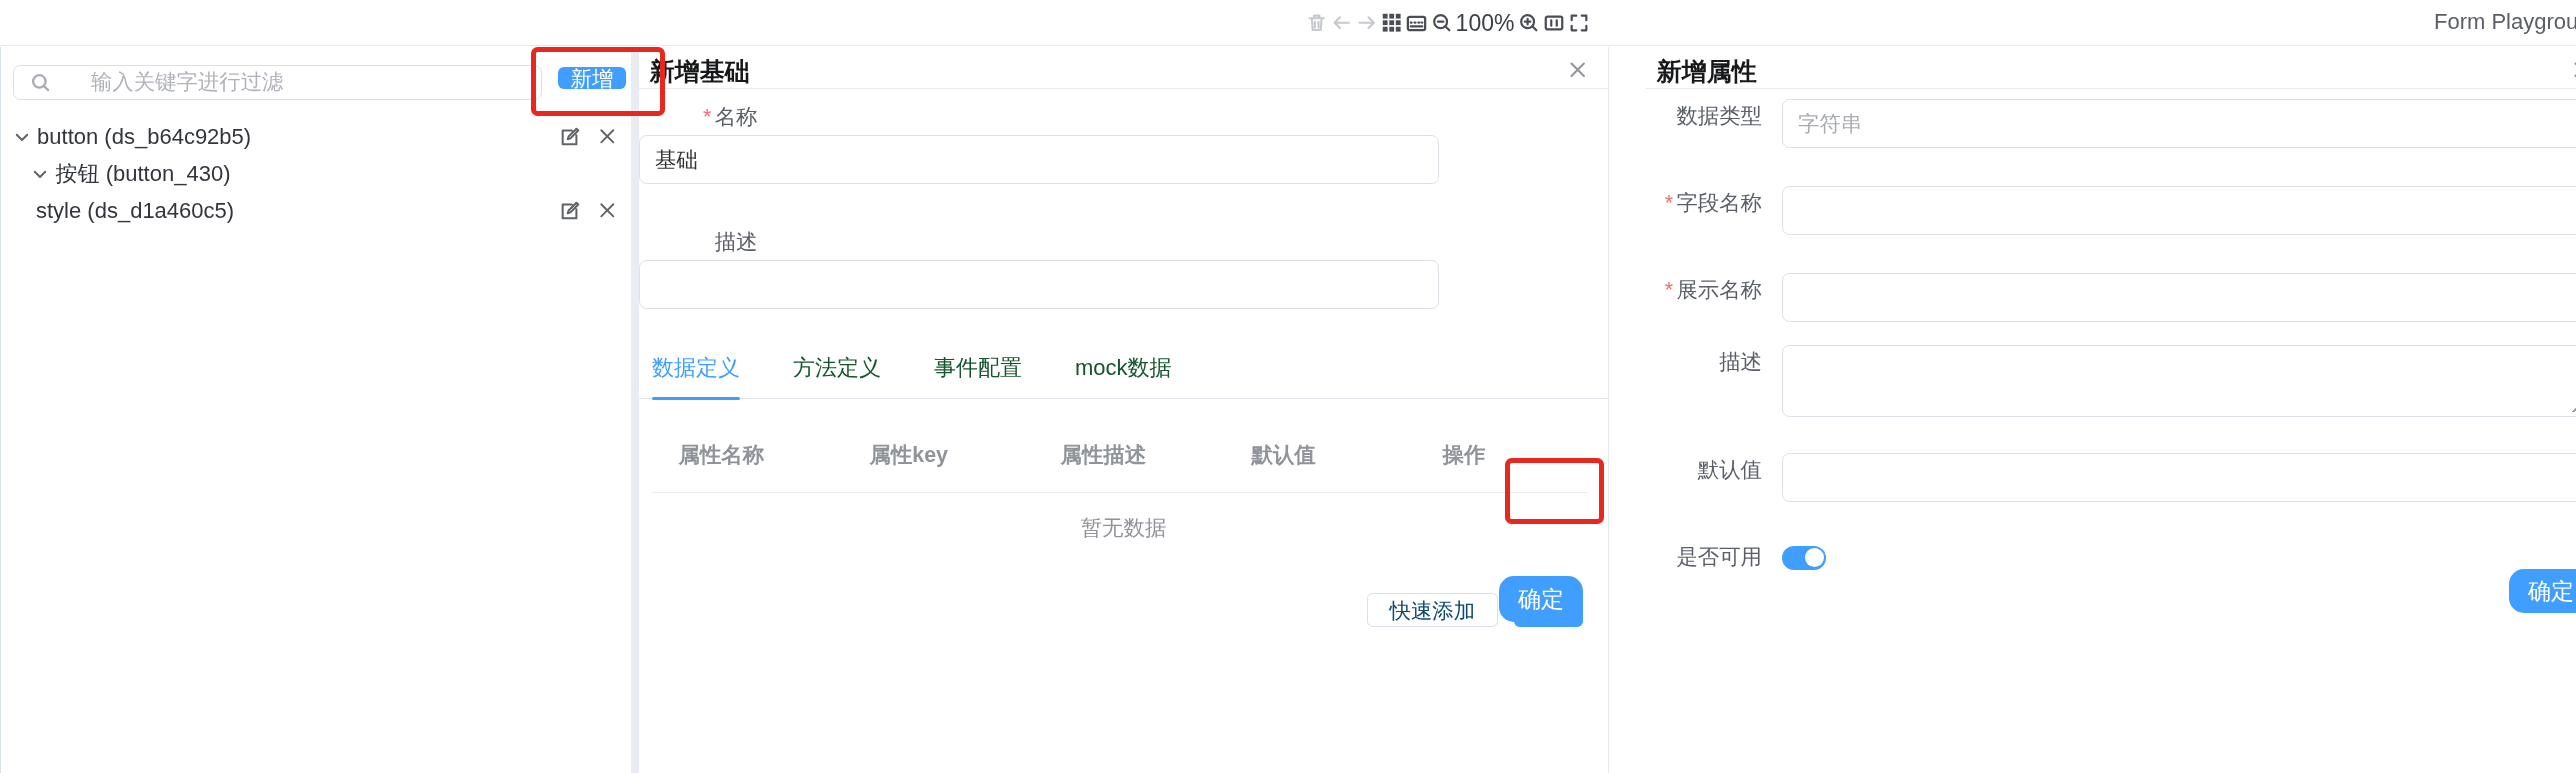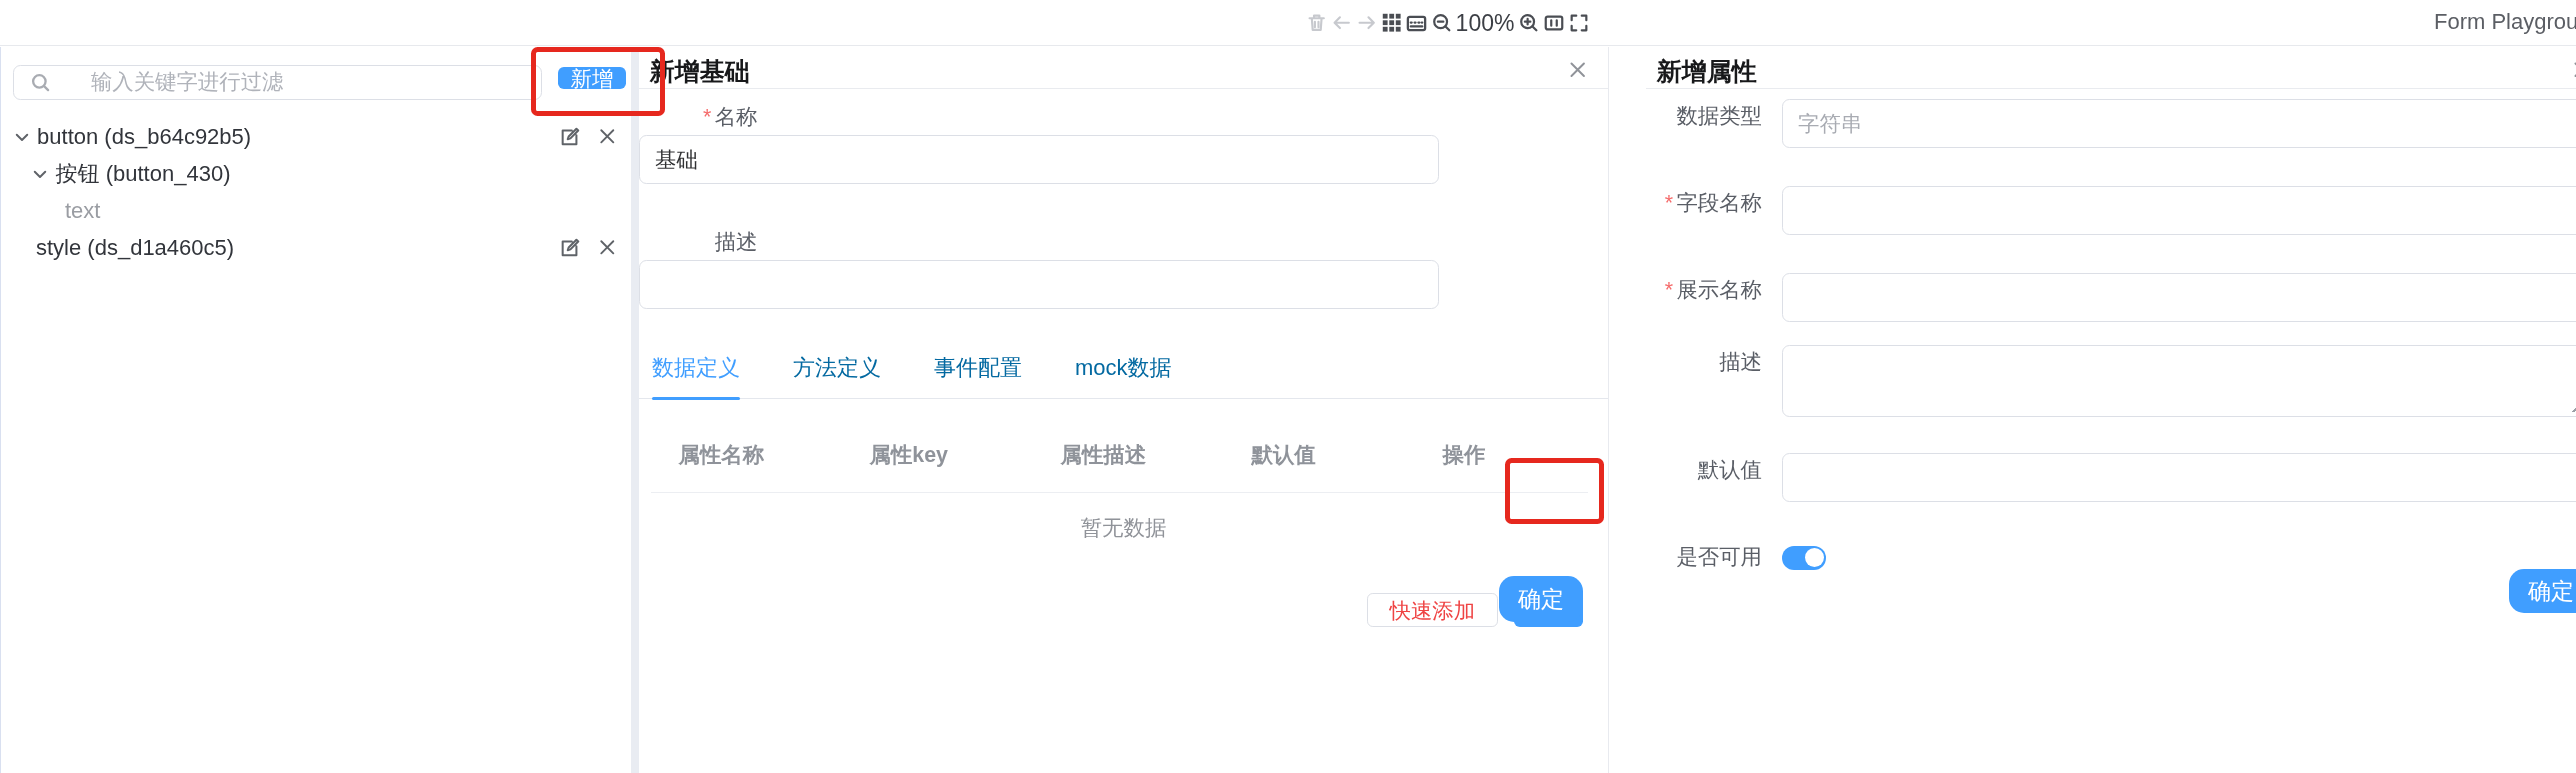--- a/index.html
+++ b/index.html
@@ -58,32 +58,32 @@
   .text-input { height:49px; }
   .ghost-value { color:#a8abb2; }
 
   
   .mid-panel .form-row { margin-top:10.7px;flex-direction:column; }
   .mid-panel .form-row + .form-row { margin-top:41px; }
   .mid-panel .form-label { width:130px; padding-right:11.5px; }
   .mid-panel .text-input { width:800px; }
 
   .tabs { display:flex; gap:53px; padding:0 13px; margin-top:38px; border-bottom:1.6px solid #e4e7ed; }
-  .tab { position:relative; font-size:22px; color:#0369a1; padding:6.6px 0 15px; cursor:pointer; }
+  .tab { position:relative; font-size:22px; color:#14532d; padding:6.6px 0 15px; cursor:pointer; }
   .tab.active { color:#409eff; }
   .tab.active::after { content:""; position:absolute; left:0; right:0; bottom:-1.6px; height:3.3px;
                        background:#409eff; border-radius:1.6px; }
 
   .thead { display:flex; padding-left:11.5px; margin-top:35px; height:40px; align-items:center; }
   .th { width:191px; padding-left:28px; font-size:21.4px; font-weight:bold; color:#8f939a; }
   .table-divider { margin:18px 20px 0 11.5px; border-bottom:1.6px solid #eceef2; }
   .empty-text { margin-top:20px; text-align:center; font-size:21.4px; color:#909399; }
 
   .btn-row { display:flex; justify-content:flex-end; align-items:center; gap:16.5px; margin:51px 25px 0 0; }
-  .btn-plain { background:#fff; border:1.6px solid #dcdfe6; border-radius:5.8px; color:#ef4444;
+  .btn-plain { background:#fff; border:1.6px solid #dcdfe6; border-radius:5.8px; color:#0c4a6e;
                font-size:21.4px; height:34px; padding:0 21.4px; }
   .add-btn { width:69px; height:34px; font-size:21.4px; }
   .confirm-btn { position:absolute; width:84px; font-size:23px; border-radius:15px; }
   .mid-confirm { right:25px; top:529px; height:46px; }
   .right-confirm { right:19px; top:522px; height:44px; }
 
   
   .right-panel .form-label { width:116px; padding-right:0; }
   .right-panel .form-row { padding-right:24px; margin-top:10px; }
   .right-panel .gap46 { margin-top:38px; }
@@ -200,23 +200,20 @@
       </span>
     </div>
     <div class="tree-row" style="padding-left:30px;">
       <span class="caret">
         <svg width="18" height="18" viewBox="0 0 24 24">
             <path d="M5 9l7 7 7-7"></path>
           </svg>
         </span>
       <span>按钮 (button_430)</span>
     </div>
-    <div class="tree-row muted" style="padding-left:64px;">
-      <span>text</span>
-    </div>
     <div class="tree-row" style="padding-left:35px;">
       <span>style (ds_d1a460c5)</span>
       <span class="row-icons">
         <svg width="22" height="22" viewBox="0 0 24 24">
             <path d="M4 5h10M4 5v15h15v-10M19 3l2 2-8.5 8.5-3 1 1-3z"></path>
           </svg>
         <svg width="20.6" height="20.6" viewBox="0 0 24 24">
             <path d="M5 5l14 14M19 5L5 19"></path>
           </svg>
       </span>

